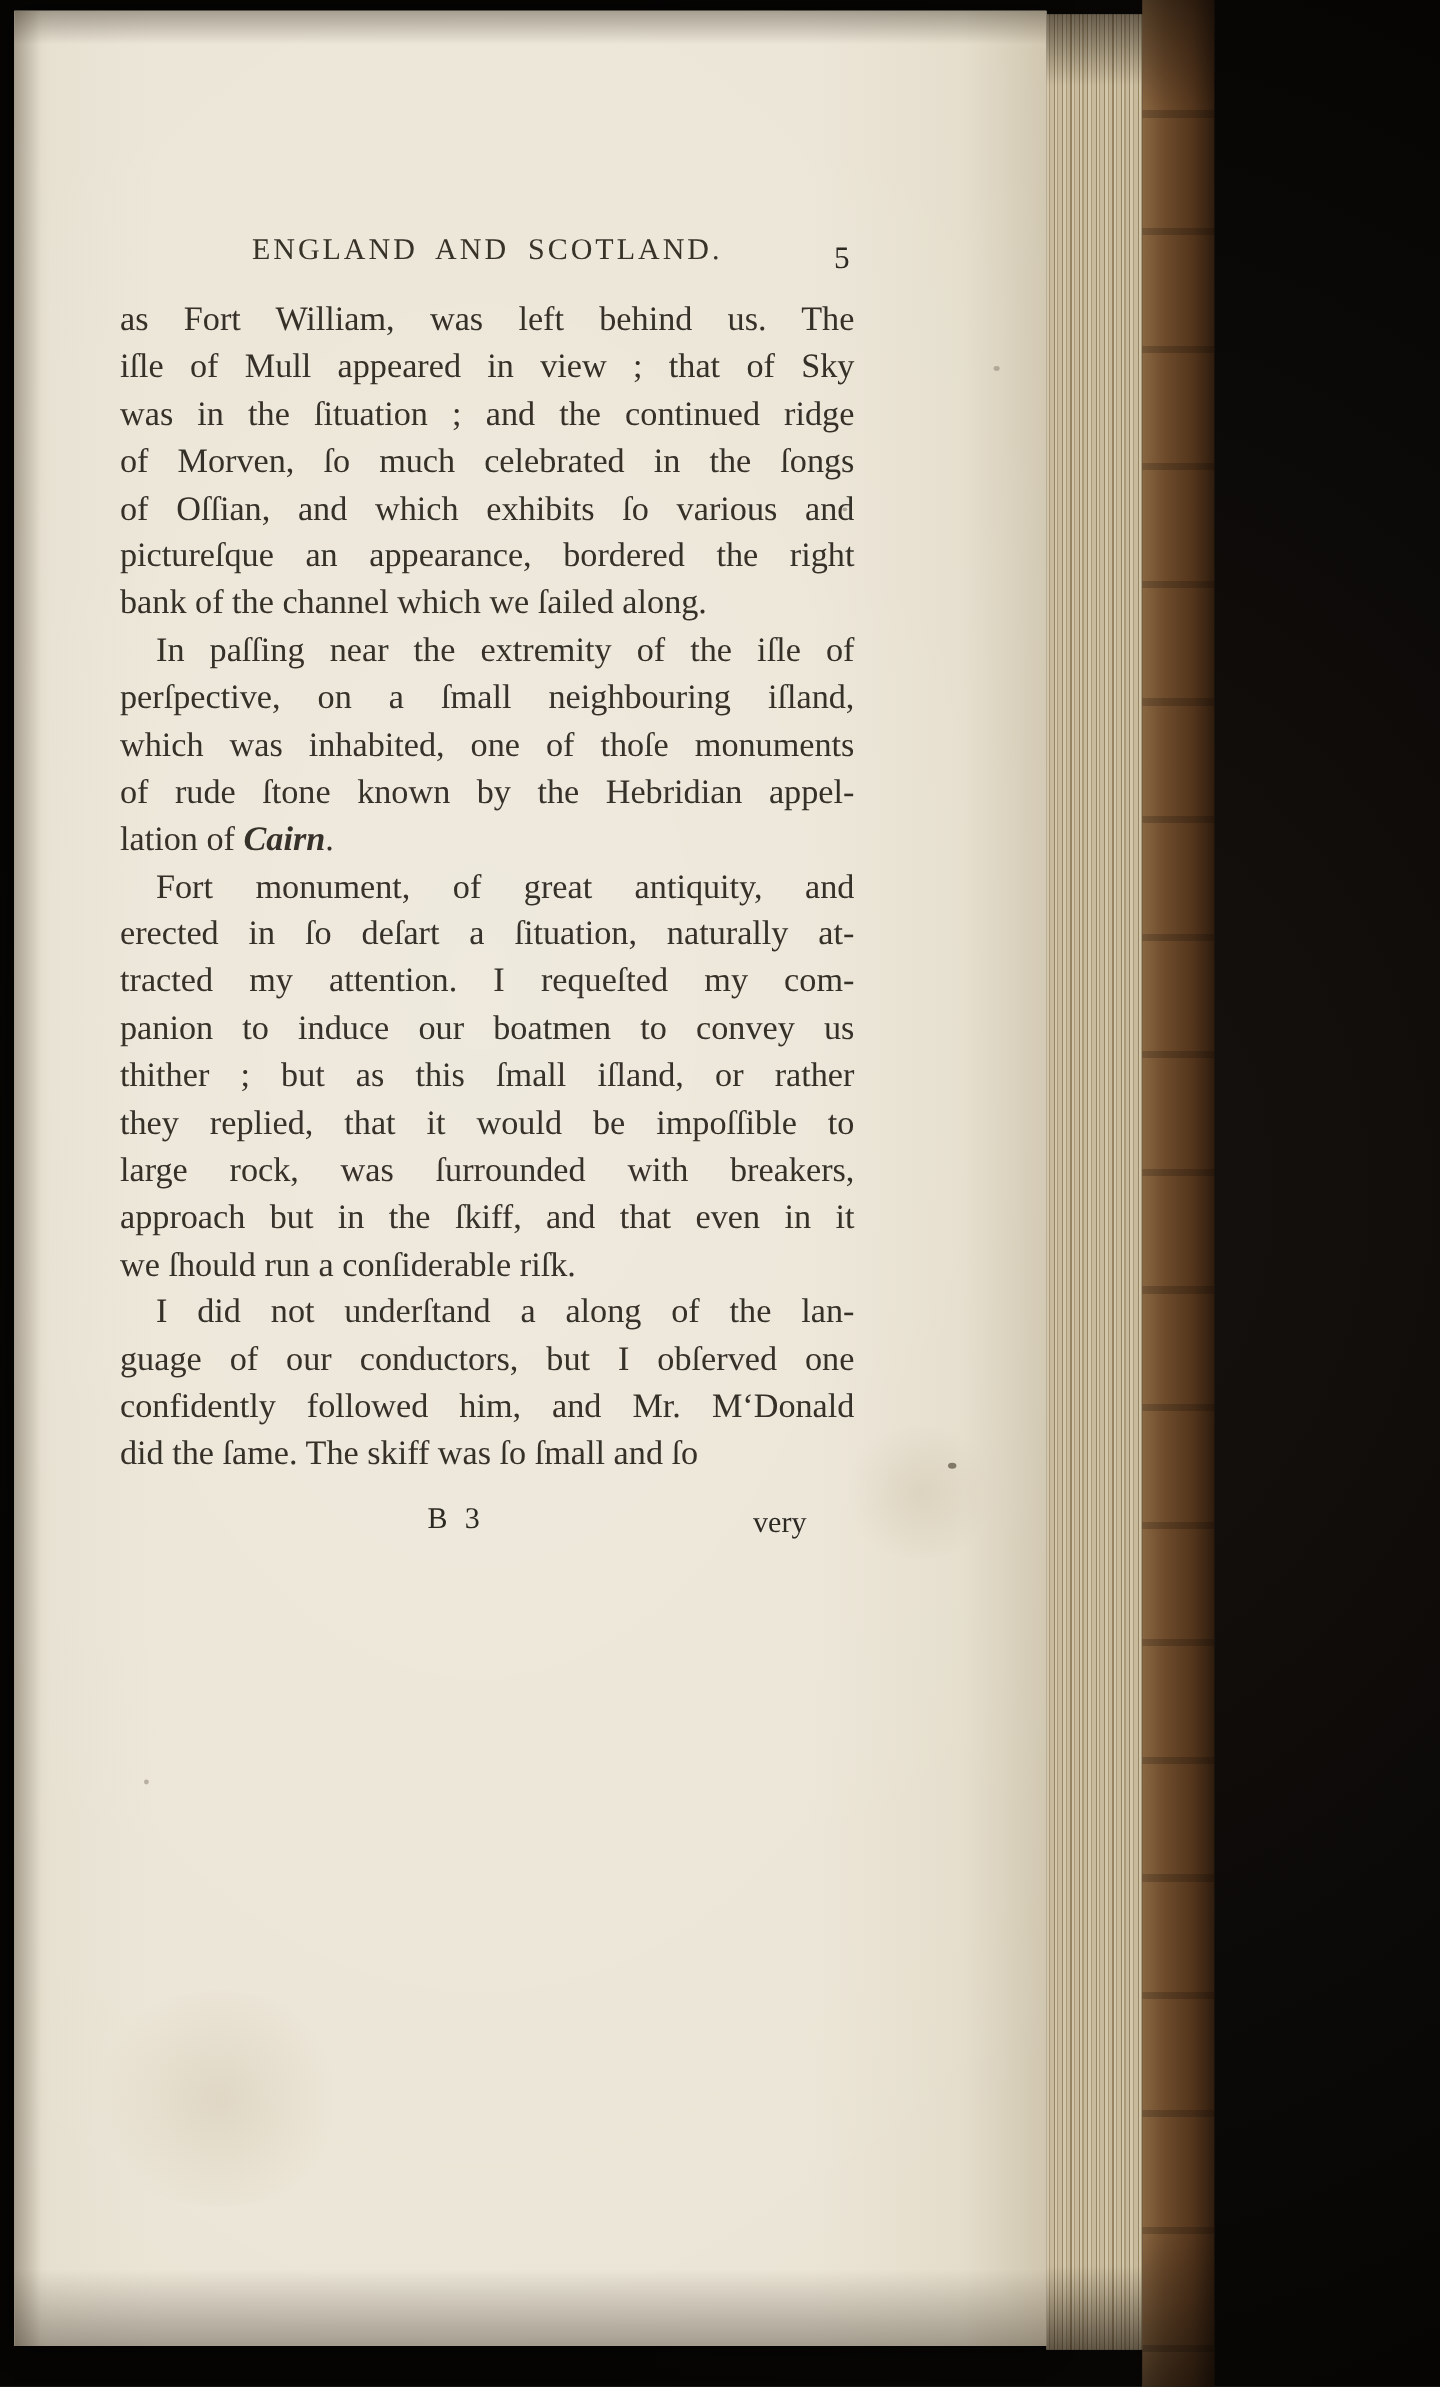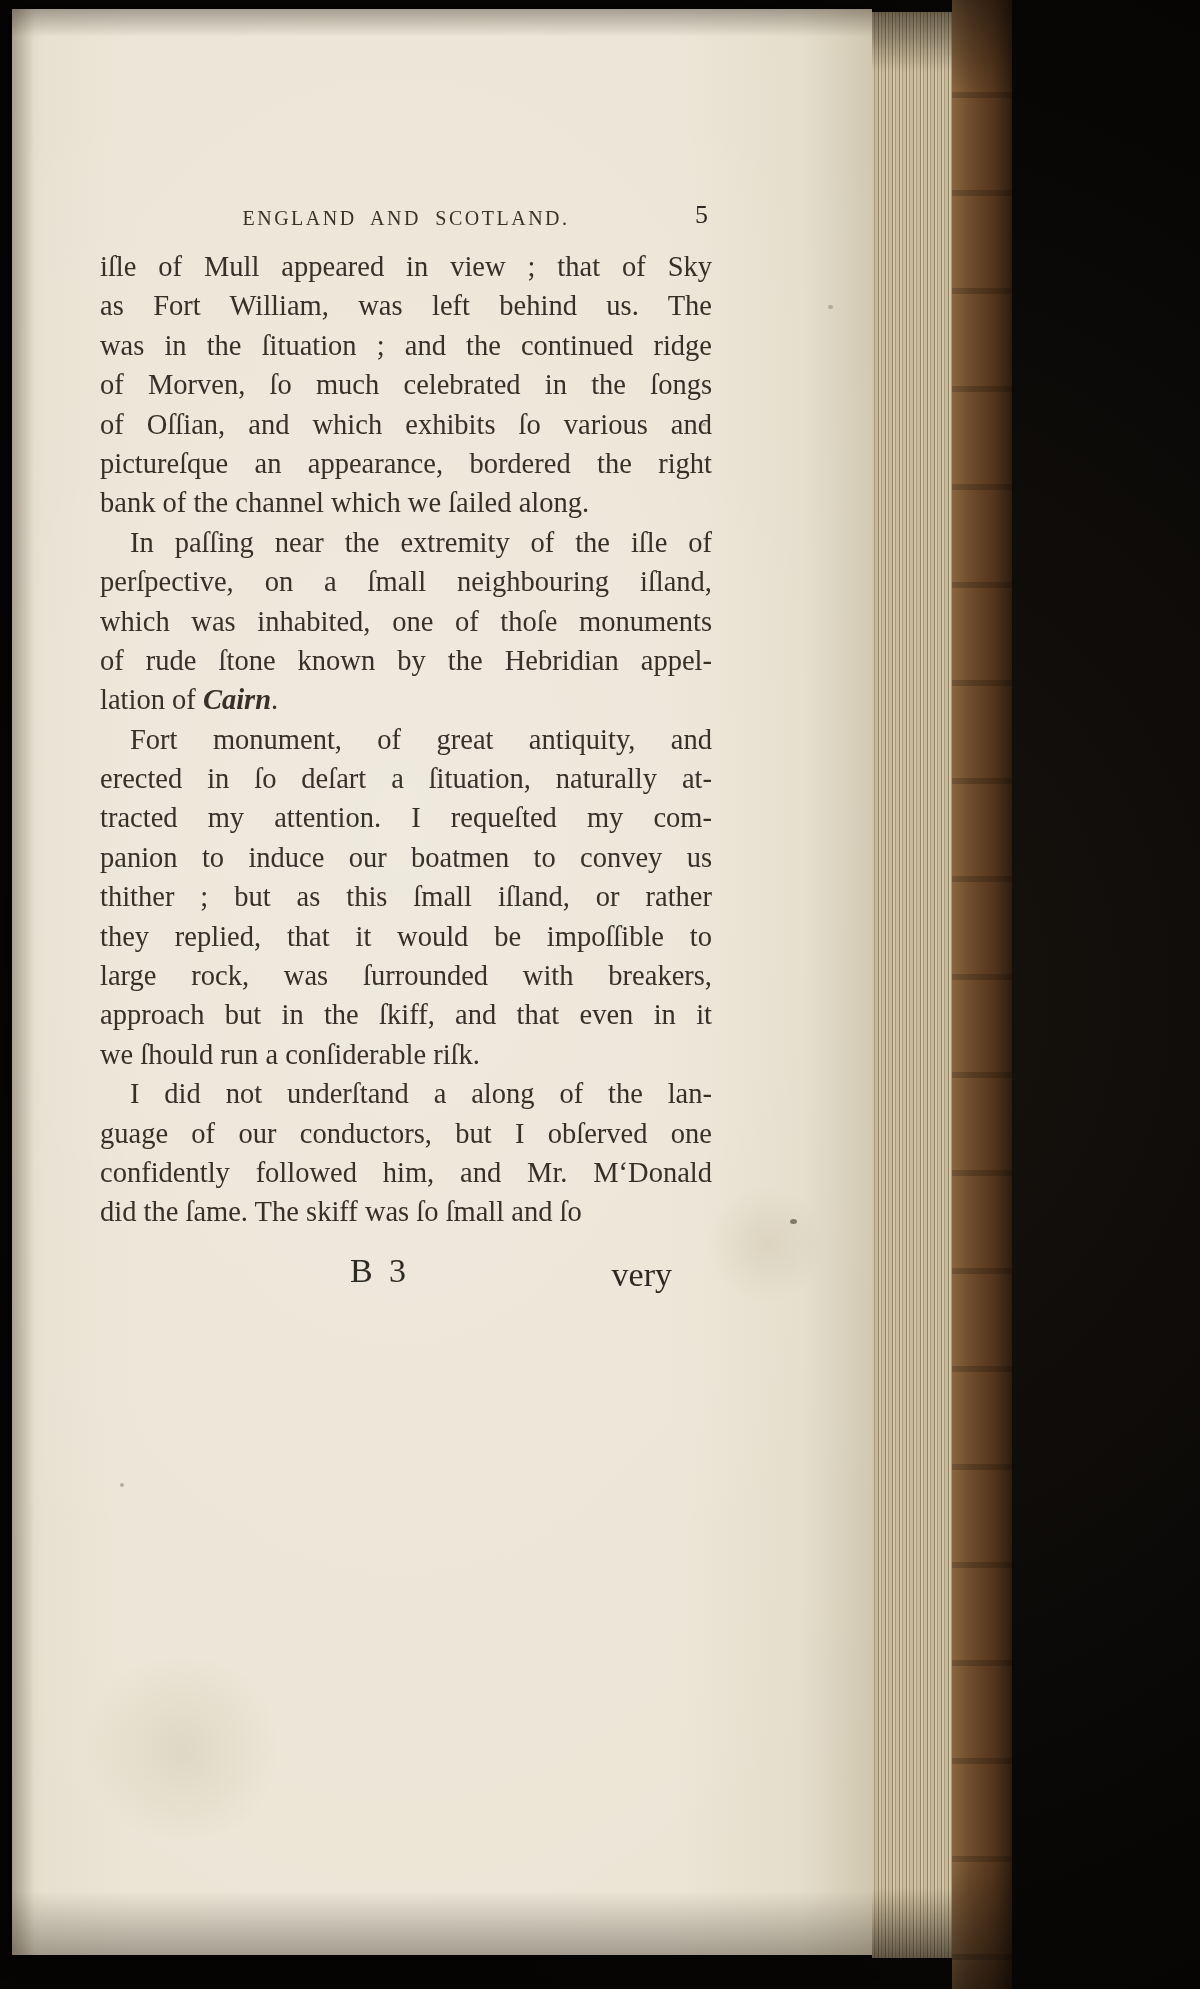--- a/index.html
+++ b/index.html
@@ -45,37 +45,36 @@
       linear-gradient(90deg, #8a6742 0, #6e4c2c 30%, #53351c 70%, #2e1c0e 100%);
   }
   
   .text-block {
     position: absolute; left: 88px; top: 186px; width: 612px;
     color: #2d2a24;
   }
   .header-row { position: relative; height: 52px; }
   .running-title {
     position: absolute; left: 0; width: 100%;
-    text-align: center; font-size: 20px;
+    text-align: center; font-size: 25px;
     letter-spacing: 2.5px; word-spacing: 7px;
     color: #373329;
-    margin-top: 12px;
   }
   .page-number { position: absolute; right: 4px; top: 5px; font-size: 26px; }
   .lines .line {
     position: relative; height: 39.4px; overflow: visible;
     font-size: 28.5px; line-height: 39.4px;
     text-align: justify; text-align-last: justify;
     text-justify: inter-word;
     color: rgba(43,39,32,.95);
   }
   .line.first { text-indent: 30px; }
   .line.last  { text-align-last: left; }
   .line i { font-style: italic; font-weight: bold; }
-  .footer-row { position: relative; margin-top: 20px; height: 46px; font-size: 34px; }
+  .footer-row { position: relative; margin-top: 20px; height: 46px; font-size: 25px; }
   .signature { position: absolute; left: -26px; width: 100%; text-align: center; letter-spacing: 4px; }
   .catchword { position: absolute; right: 40px; top: 4px; }
   
   .speck { position: absolute; border-radius: 50%; background: rgba(42,32,20,.55); pointer-events: none; }
   .s1 { left: 778px; top: 1210px; width: 7px; height: 5px; }
   .s2 { left: 690px; top: 414px;  width: 4px; height: 3px; opacity:.6; }
   .s3 { left: 108px; top: 1474px; width: 4px; height: 4px; opacity:.5; }
   .s4 { left: 816px; top: 296px;  width: 5px; height: 4px; opacity:.45; }
   .stain {
     position: absolute; border-radius: 50%; pointer-events: none;
@@ -91,22 +90,22 @@
 
 <div class="paper">
   <div class="text-block">
 
     <div class="header-row">
       <div class="running-title">ENGLAND AND SCOTLAND.</div>
       <div class="page-number">5</div>
     </div>
 
     <div class="lines">
+        <div class="line"><span>as Fort William, was left behind us. The</span><i></i><span></span></div>
         <div class="line"><span>iſle of Mull appeared in view ; that of Sky</span><i></i><span></span></div>
-        <div class="line"><span>as Fort William, was left behind us. The</span><i></i><span></span></div>
         <div class="line"><span>was in the ſituation ; and the continued ridge</span><i></i><span></span></div>
         <div class="line"><span>of Morven, ſo much celebrated in the ſongs</span><i></i><span></span></div>
         <div class="line"><span>of Oſſian, and which exhibits ſo various and</span><i></i><span></span></div>
         <div class="line"><span>pictureſque an appearance, bordered the right</span><i></i><span></span></div>
         <div class="line last"><span>bank of the channel which we ſailed along.</span><i></i><span></span></div>
         <div class="line first"><span>In paſſing near the extremity of the iſle of</span><i></i><span></span></div>
         <div class="line"><span>perſpective, on a ſmall neighbouring iſland,</span><i></i><span></span></div>
         <div class="line"><span>which was inhabited, one of thoſe monuments</span><i></i><span></span></div>
         <div class="line"><span>of rude ſtone known by the Hebridian appel-</span><i></i><span></span></div>
         <div class="line last"><span>lation of </span><i>Cairn</i><span>.</span></div>

